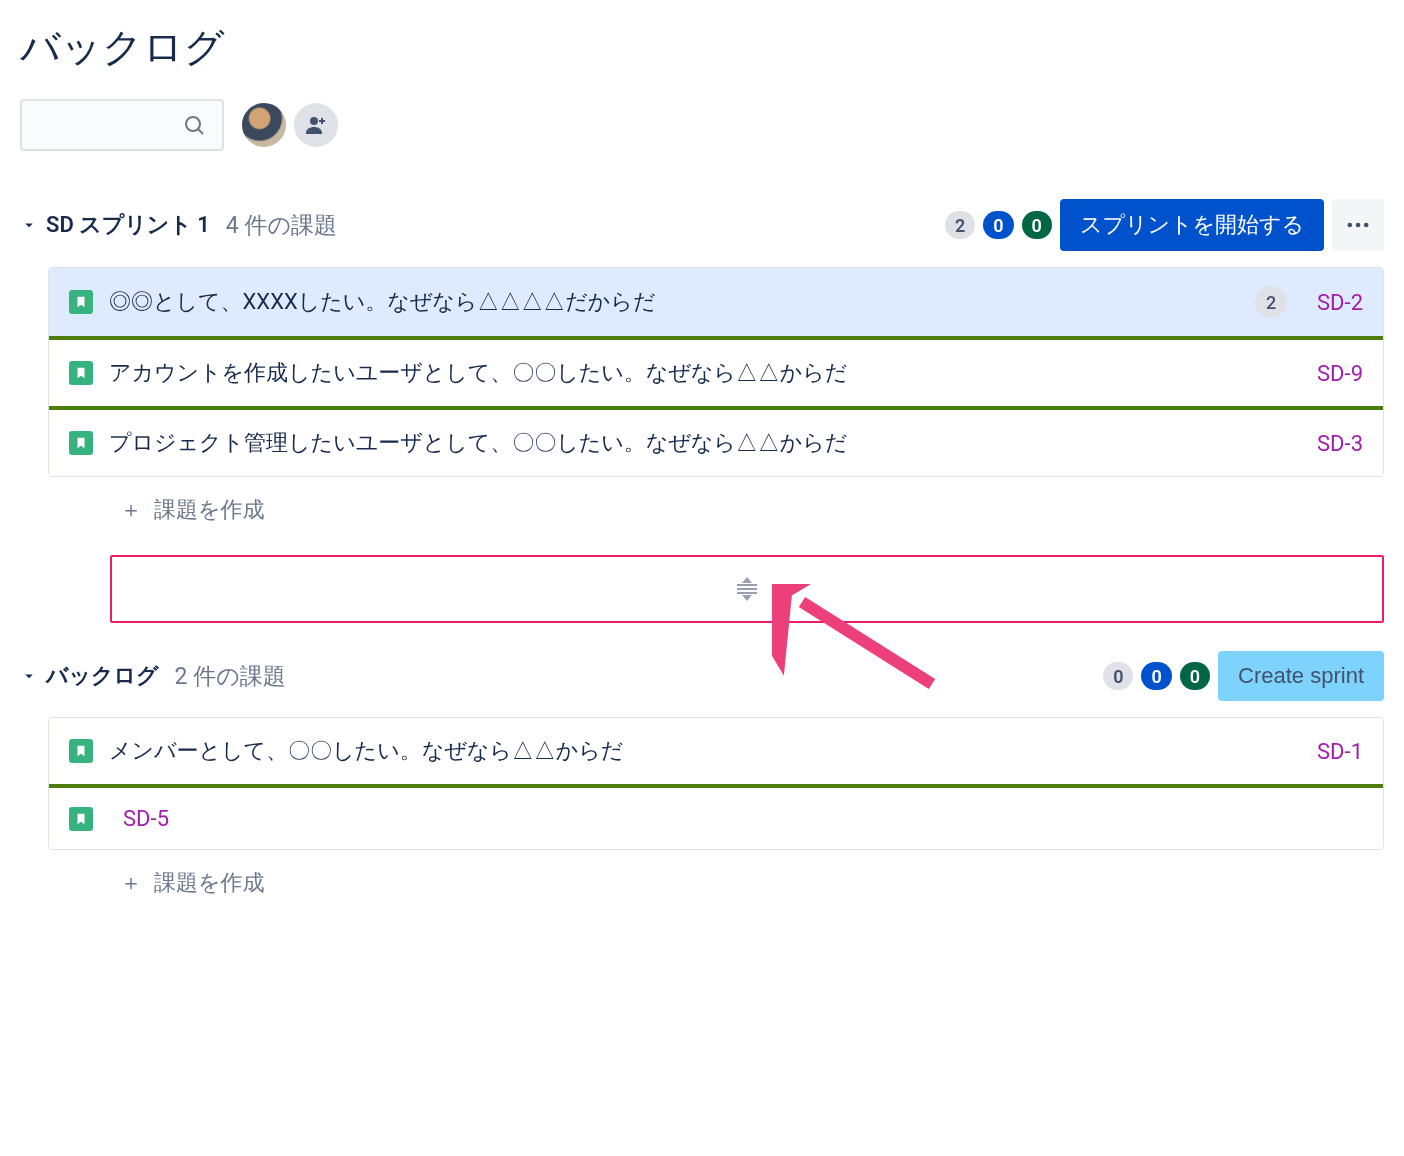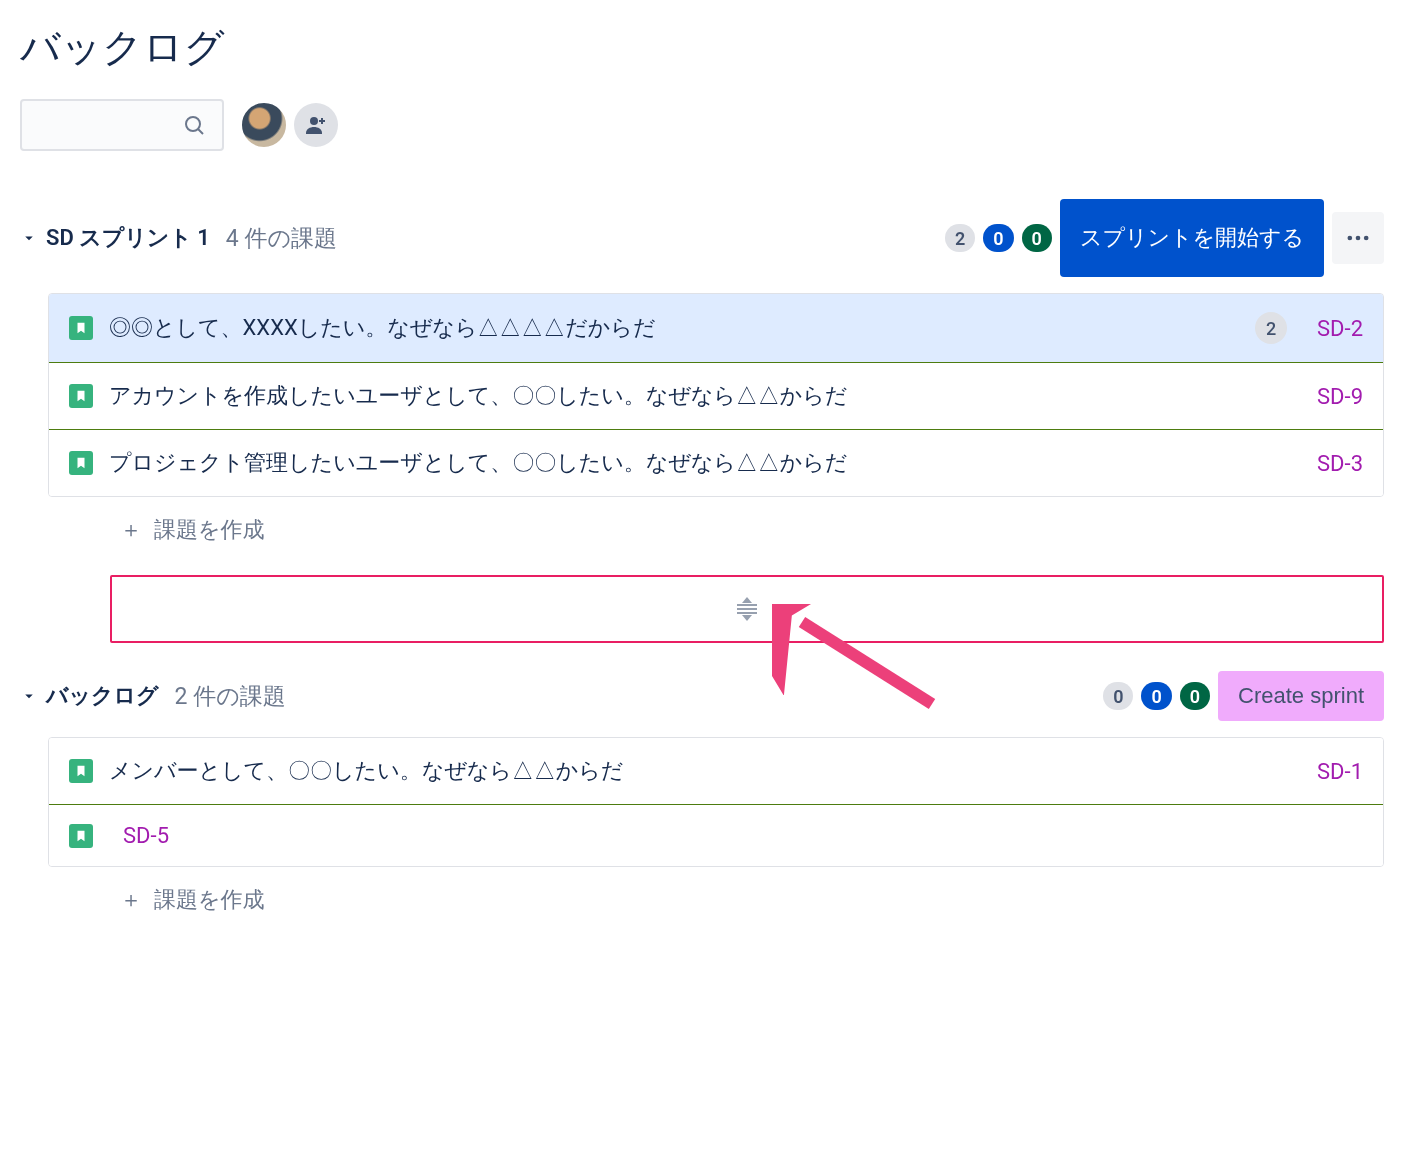--- a/index.html
+++ b/index.html
@@ -100,27 +100,27 @@
       font-weight: 600;
     }
     .badge-gray { background: #DFE1E6; color: #42526E; }
     .badge-blue { background: #0052CC; color: #fff; }
     .badge-green { background: #006644; color: #fff; }
     .btn-primary {
       background: #0052CC;
       color: #fff;
       border: none;
       border-radius: 4px;
-      padding: 24px 20px;
+      padding: 11px 20px;
       font-size: 22px;
       font-weight: 500;
       cursor: pointer;
     }
     .btn-secondary {
-      background: #f0abfc;
+      background: #7dd3fc;
       color: #42526E;
       border: none;
       border-radius: 4px;
       padding: 12px 20px;
       font-size: 22px;
       font-weight: 400;
       cursor: pointer;
     }
     .btn-more {
       background: #F4F5F7;
@@ -137,21 +137,21 @@
     .issue-list {
       margin-left: 28px;
       border: 1px solid #DFE1E6;
       border-radius: 4px;
       overflow: hidden;
     }
     .issue-row {
       display: flex;
       align-items: center;
       padding: 18px 20px;
-      border-bottom: 1px solid #4d7c0f;
+      border-bottom: 4px solid #4d7c0f;
       background: #fff;
       gap: 16px;
     }
     .issue-row:last-child { border-bottom: none; }
     .issue-row.selected { background: #DEEBFF; }
     .story-icon {
       width: 24px;
       height: 24px;
       background: #36B37E;
       border-radius: 3px;

